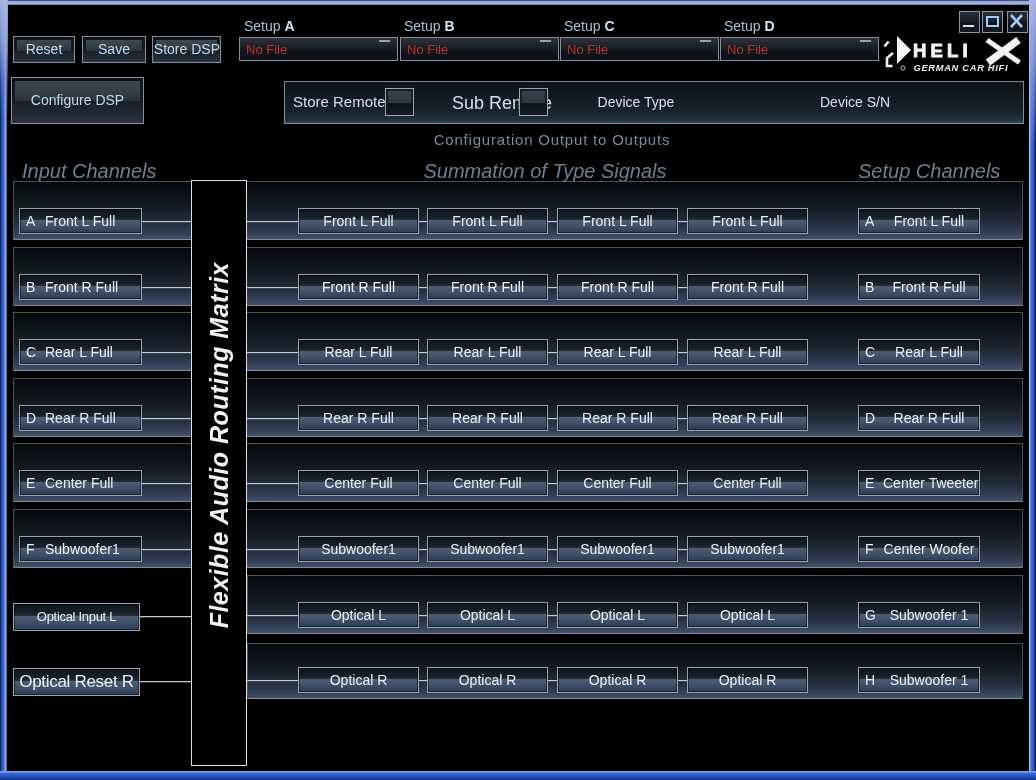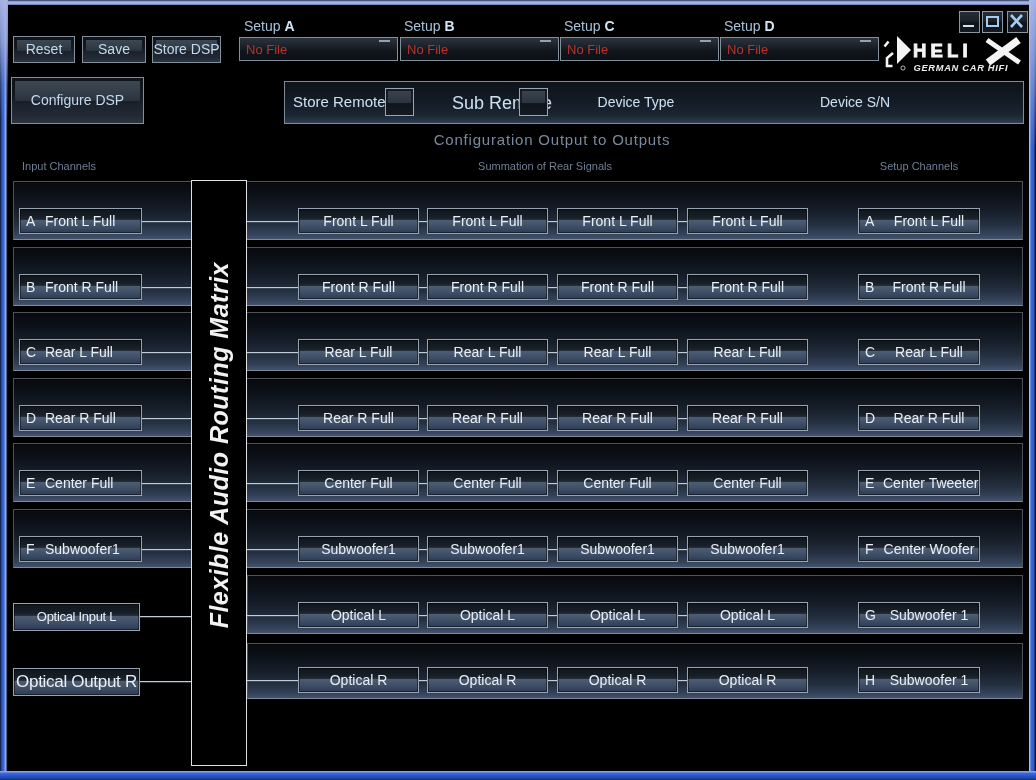--- a/index.html
+++ b/index.html
@@ -24,21 +24,21 @@
  background:linear-gradient(180deg,#3c4752 0%,#343e49 55%,#2a333d 100%);}
 .gbtn span{position:relative;}
 .rbox{position:absolute;width:27px;height:26px;border:1px solid #9aa6b2;
  background:linear-gradient(180deg,#141a21 0%,#181f28 48%,#10151c 58%,#141a23 100%);}
 .rbox::before{content:"";position:absolute;left:2px;right:2px;top:2px;height:46%;
  background:linear-gradient(180deg,#39434e 0%,#2c353f 100%);}
 .fld{position:absolute;width:151px;height:22px;border:1px solid #828e9a;
  background:linear-gradient(180deg,#2b333d 0%,#1c232c 35%,#10151b 60%,#0d1117 100%);
  color:#c0322a;font-size:13px;line-height:23px;padding-left:6px;}
 .fld .dash{position:absolute;top:2px;right:7px;width:11px;height:2px;background:#98a2ac;}
-.hd{position:absolute;color:#6f7f94;font-size:11px;white-space:nowrap;}
+.hd{position:absolute;color:#6f7f94;font-size:20px;white-space:nowrap;font-style:italic;}
 </style></head><body>
 
 <div class="abs" style="left:0;top:0;width:1036px;height:5px;background:linear-gradient(180deg,#1d2437 0%,#7487c2 20%,#aab8e6 45%,#97a8dc 80%,#5a6ca8 100%);"></div>
 <div class="abs" style="left:0;top:0;width:8px;height:780px;background:linear-gradient(90deg,#0f1628 0px,#2e5aca 2px,#3a67da 4px,#8ea5e8 5px,#8ea5e8 6px,#141b2e 7px,#000 8px);"></div>
 <div class="abs" style="left:0;top:0;width:8px;height:120px;background:linear-gradient(180deg,rgba(170,184,230,0.95) 0%,rgba(160,176,226,0.75) 35%,rgba(120,140,210,0.3) 70%,rgba(0,0,0,0) 100%);"></div>
 <div class="abs" style="left:1029px;top:0;width:7px;height:780px;background:linear-gradient(90deg,#c2cfee 0px,#95aae4 1px,#3a67da 2px,#2e5aca 5px,#11193a 6px,#0a0f22 7px);"></div>
 <div class="abs" style="left:1029px;top:0;width:7px;height:150px;background:linear-gradient(180deg,rgba(172,186,232,0.95) 0%,rgba(160,176,226,0.7) 40%,rgba(0,0,0,0) 100%);"></div>
 <div class="abs" style="left:0;top:771px;width:1036px;height:9px;background:linear-gradient(180deg,#8aa0e6 0px,#8aa0e6 1px,#3f6ce2 2px,#2e5ace 4px,#2450b8 6px,#1a3c92 8px,#132c6e 9px);"></div>
 <div style="position:absolute;top:11px;width:19px;height:20px;border:1px solid #8a96a2;background:linear-gradient(180deg,#262e38 0%,#1a212a 45%,#0e1319 55%,#141a22 100%);left:959px;">
     <div class="abs" style="left:3px;top:13px;width:11px;height:2px;background:#cfe2f4;"></div>
@@ -46,21 +46,21 @@
 <div style="position:absolute;top:11px;width:19px;height:20px;border:1px solid #8a96a2;background:linear-gradient(180deg,#262e38 0%,#1a212a 45%,#0e1319 55%,#141a22 100%);left:982px;">
     <div class="abs" style="left:3px;top:4px;width:9px;height:7px;border:2px solid #a4cbf2;"></div>
   </div>
 <div style="position:absolute;top:11px;width:19px;height:20px;border:1px solid #8a96a2;background:linear-gradient(180deg,#262e38 0%,#1a212a 45%,#0e1319 55%,#141a22 100%);left:1007px;">
     <svg width="17" height="18" style="position:absolute;left:0;top:0;">
       <path d="M3 3 L14 15 M14 3 L3 15" stroke="#a4cbf2" stroke-width="2.6"></path>
     </svg>
   </div>
 <div class="gbtn" style="left:13px;top:36px;width:60px;height:25px;font-size:14px;line-height:25px;"><span>Reset</span></div>
 <div class="gbtn" style="left:82px;top:36px;width:62px;height:25px;font-size:14px;line-height:25px;"><span>Save</span></div>
-<div class="gbtn" style="left:152px;top:36px;width:67px;height:25px;font-size:14px;line-height:25px;"><span>Store DSP</span></div>
+<div class="gbtn" style="left:152px;top:36px;width:67px;height:25px;font-size:14px;line-height:25px;text-align:right;"><span>Store DSP</span></div>
 <div class="gbtn" style="left:11px;top:77px;width:131px;height:45px;font-size:14px;line-height:45px;"><span>Configure DSP</span></div>
 <div class="abs" style="left:244px;top:18px;font-size:14px;color:#a6c2da;">Setup <b style="color:#d4e6f6;">A</b></div>
 <div class="fld" style="left:239px;top:37px;">No File<div class="dash"></div></div>
 <div class="abs" style="left:404px;top:18px;font-size:14px;color:#a6c2da;">Setup <b style="color:#d4e6f6;">B</b></div>
 <div class="fld" style="left:400px;top:37px;">No File<div class="dash"></div></div>
 <div class="abs" style="left:564px;top:18px;font-size:14px;color:#a6c2da;">Setup <b style="color:#d4e6f6;">C</b></div>
 <div class="fld" style="left:560px;top:37px;">No File<div class="dash"></div></div>
 <div class="abs" style="left:724px;top:18px;font-size:14px;color:#a6c2da;">Setup <b style="color:#d4e6f6;">D</b></div>
 <div class="fld" style="left:720px;top:37px;">No File<div class="dash"></div></div>
 <svg class="abs" style="left:876px;top:33px;" width="152" height="44" viewBox="0 0 152 44">
@@ -76,21 +76,21 @@
 <div class="abs" style="left:284px;top:81px;width:738px;height:41px;border:1px solid #7e8a96;background:linear-gradient(180deg,#0d1319 0%,#131b25 45%,#1a2532 80%,#2b394c 97%,#374659 100%);">
     <div class="abs" style="left:8px;top:11px;font-size:15px;color:#cde0f2;">Store Remote</div>
     <div class="rbox" style="left:100px;top:6px;"></div>
     <div class="abs" style="left:148px;top:11px;font-size:18px;color:#cde0f2;margin-left:19px;">Sub Remote</div>
     <div class="rbox" style="left:234px;top:6px;"></div>
     <div class="abs" style="left:281px;top:12px;width:140px;font-size:14px;color:#cde0f2;text-align:center;">Device Type</div>
     <div class="abs" style="left:500px;top:12px;width:140px;font-size:14px;color:#cde0f2;text-align:center;">Device S/N</div>
   </div>
 <div class="abs" style="left:402px;top:131px;width:300px;text-align:center;font-size:15px;letter-spacing:0.8px;color:#79899e;">Configuration Output to Outputs</div>
 <div class="hd" style="left:22px;top:160px;">Input Channels</div>
-<div class="hd" style="left:395px;top:160px;width:300px;text-align:center;">Summation of Rear Signals</div>
+<div class="hd" style="left:395px;top:160px;width:300px;text-align:center;">Summation of Type Signals</div>
 <div class="hd" style="left:858px;top:160px;width:122px;text-align:center;">Setup Channels</div>
 <div class="strip" style="top:181px;"></div>
 <div class="conn" style="left:142px;top:221px;width:49px;"></div>
 <div class="conn" style="left:247px;top:221px;width:51px;"></div>
 <div class="conn" style="left:419px;top:221px;width:8px;"></div>
 <div class="conn" style="left:548px;top:221px;width:9px;"></div>
 <div class="conn" style="left:678px;top:221px;width:9px;"></div>
 <div class="btn" style="left:19px;top:208px;width:121px;">
     <span class="lt">A</span>
     <span style="position:absolute;left:25px;top:0;">Front L Full</span>
@@ -214,16 +214,16 @@
 <div class="btn" style="left:298px;top:667px;width:119px;">Optical R</div>
 <div class="btn" style="left:427px;top:667px;width:119px;">Optical R</div>
 <div class="btn" style="left:557px;top:667px;width:119px;">Optical R</div>
 <div class="btn" style="left:687px;top:667px;width:119px;">Optical R</div>
 <div class="btn" style="left:858px;top:667px;width:120px;">
     <span class="lt">H</span>
     <span style="position:absolute;left:24px;right:4px;top:0;text-align:center;">Subwoofer 1</span>
   </div>
 <div class="btn" style="left:13px;top:603px;width:125px;height:26px;line-height:26px;font-size:13px;letter-spacing:-0.3px;">Optical Input L</div>
 <div class="conn" style="left:140px;top:616px;width:51px;"></div>
-<div class="btn" style="left:13px;top:668px;width:125px;height:26px;line-height:26px;font-size:17px;letter-spacing:-0.3px;">Optical Output R</div>
+<div class="btn" style="left:13px;top:668px;width:125px;height:26px;line-height:26px;font-size:17px;letter-spacing:-0.3px;">Optical Reset R</div>
 <div class="conn" style="left:140px;top:681px;width:51px;"></div>
 <div class="abs" style="left:191px;top:180px;width:54px;height:584px;background:#000;border:1px solid #dde1e6;z-index:5;display:flex;align-items:center;justify-content:center;">
     <div style="writing-mode:vertical-rl;transform:rotate(180deg);font-size:25px;font-weight:bold;font-style:italic;color:#f2f2f2;white-space:nowrap;letter-spacing:0.5px;position:relative;top:-28px;">Flexible Audio Routing Matrix</div>
   </div>
 </body></html>

